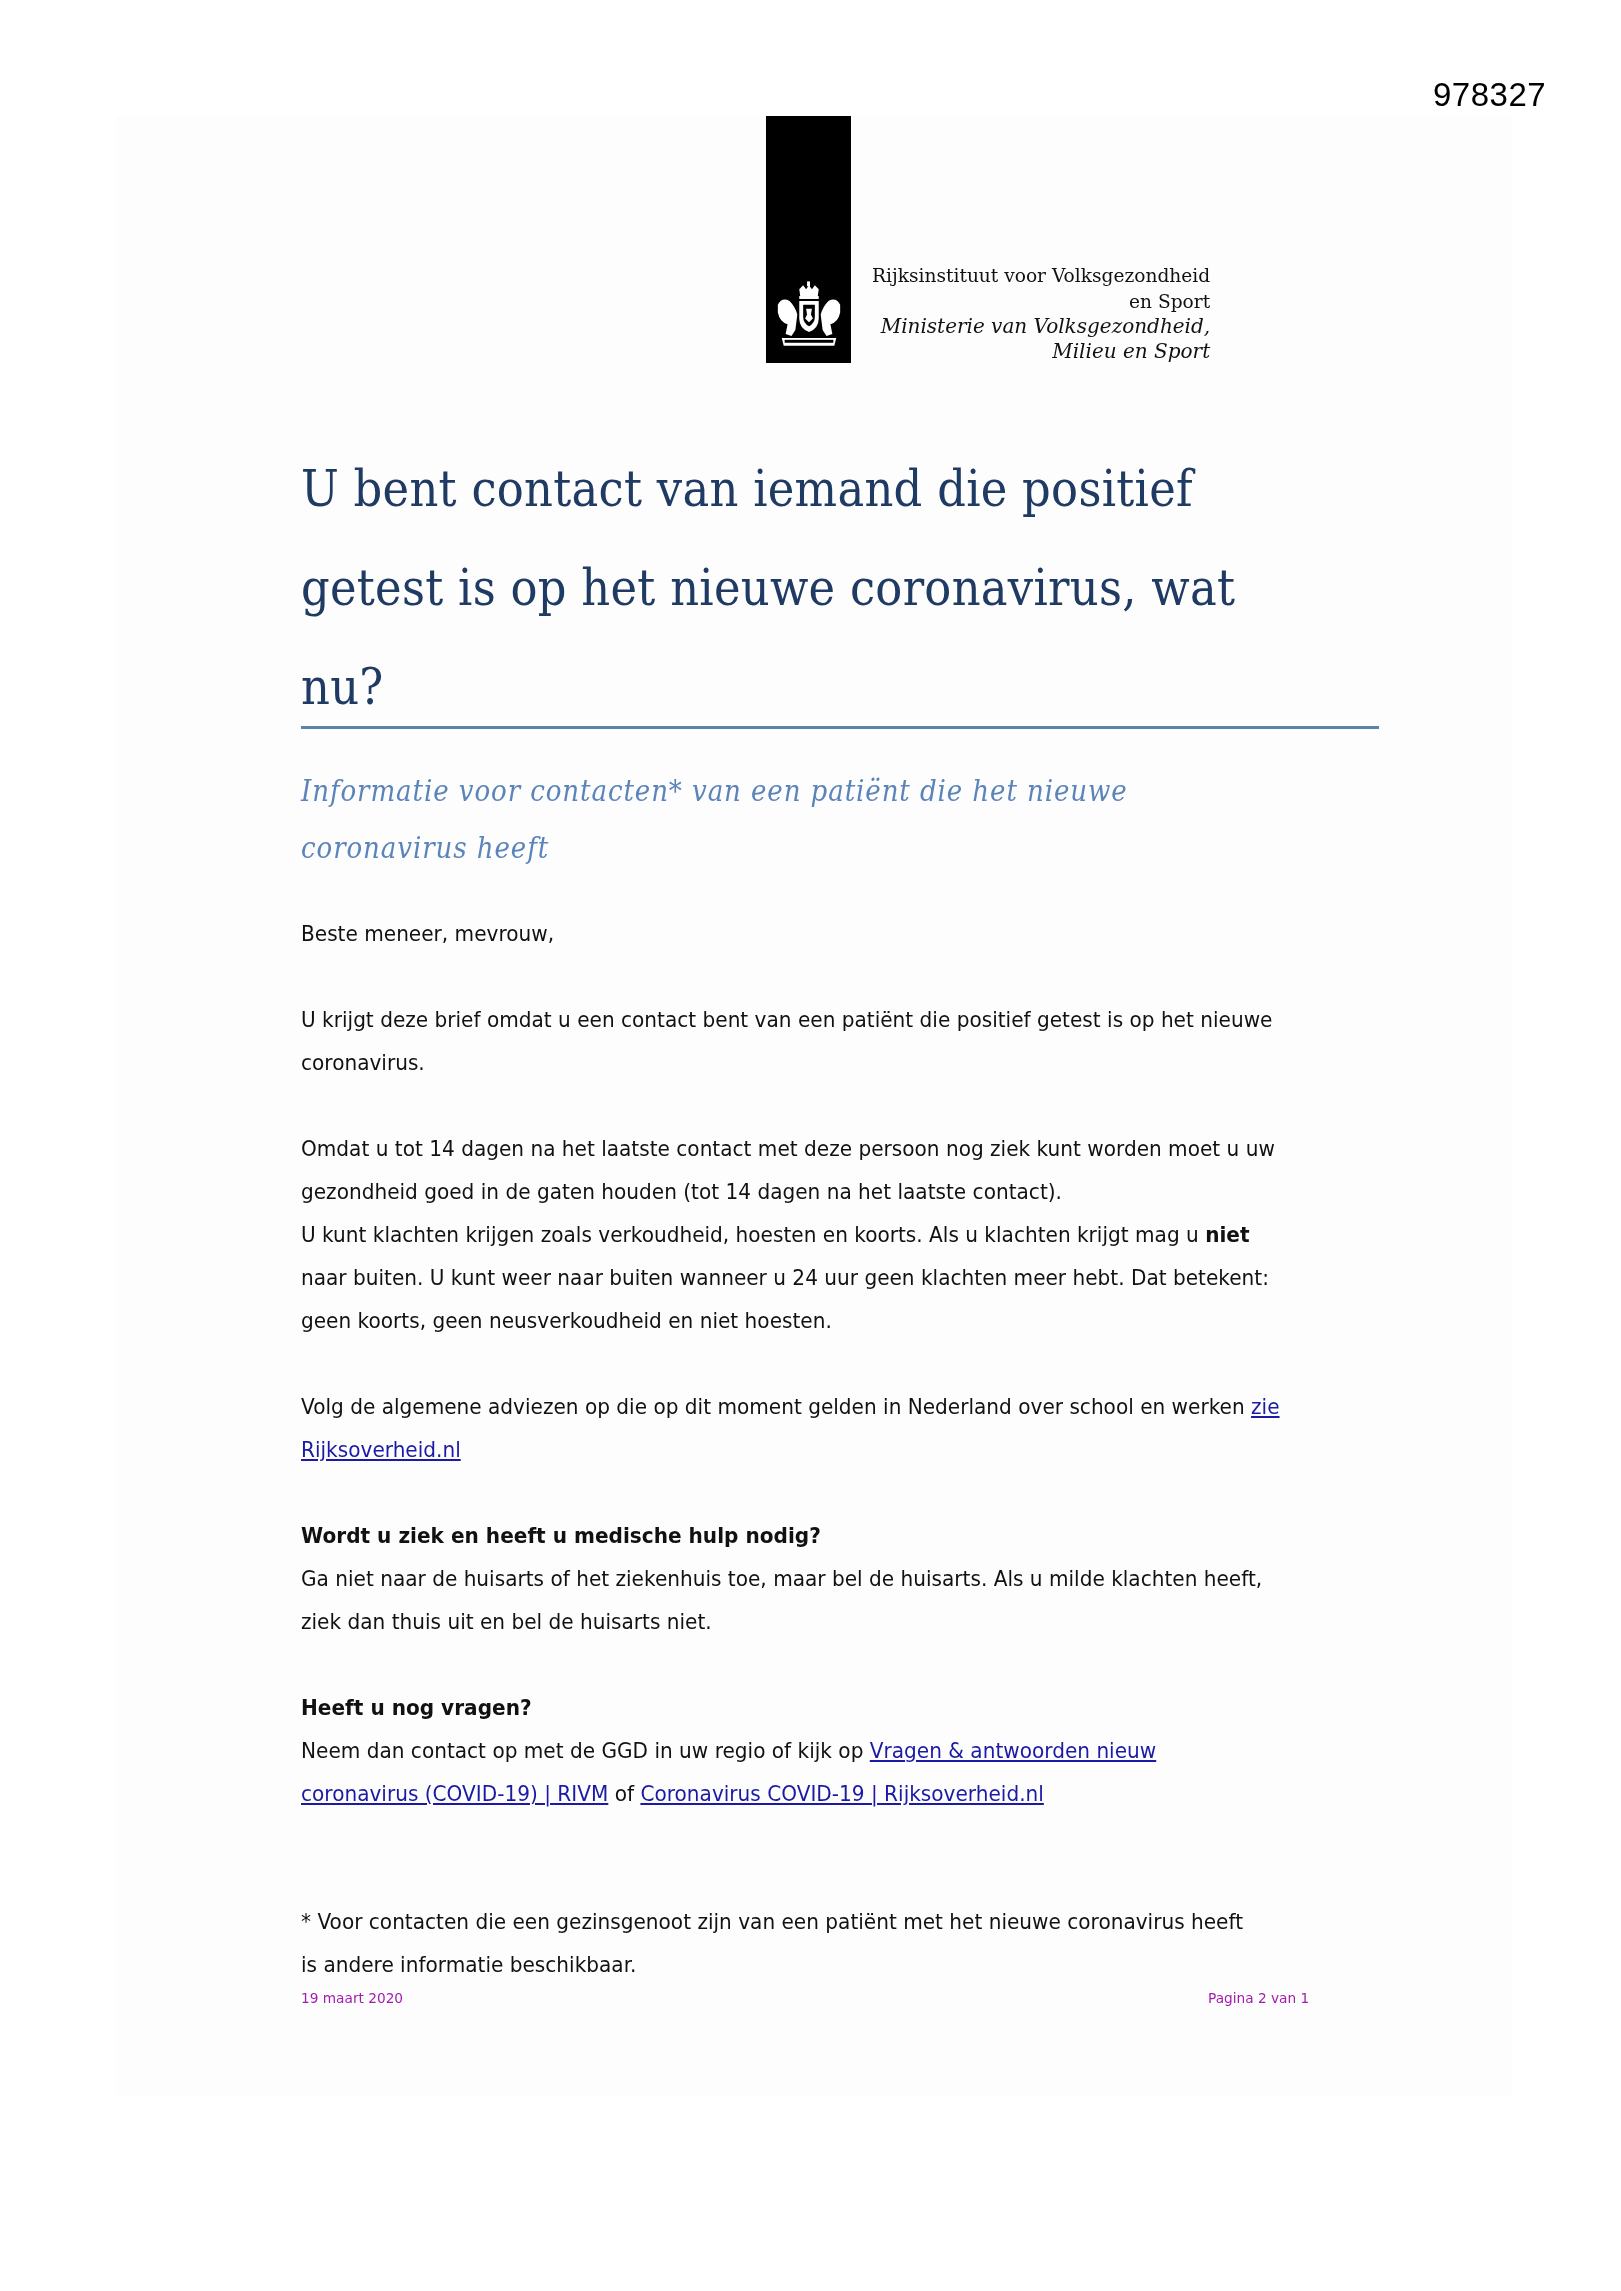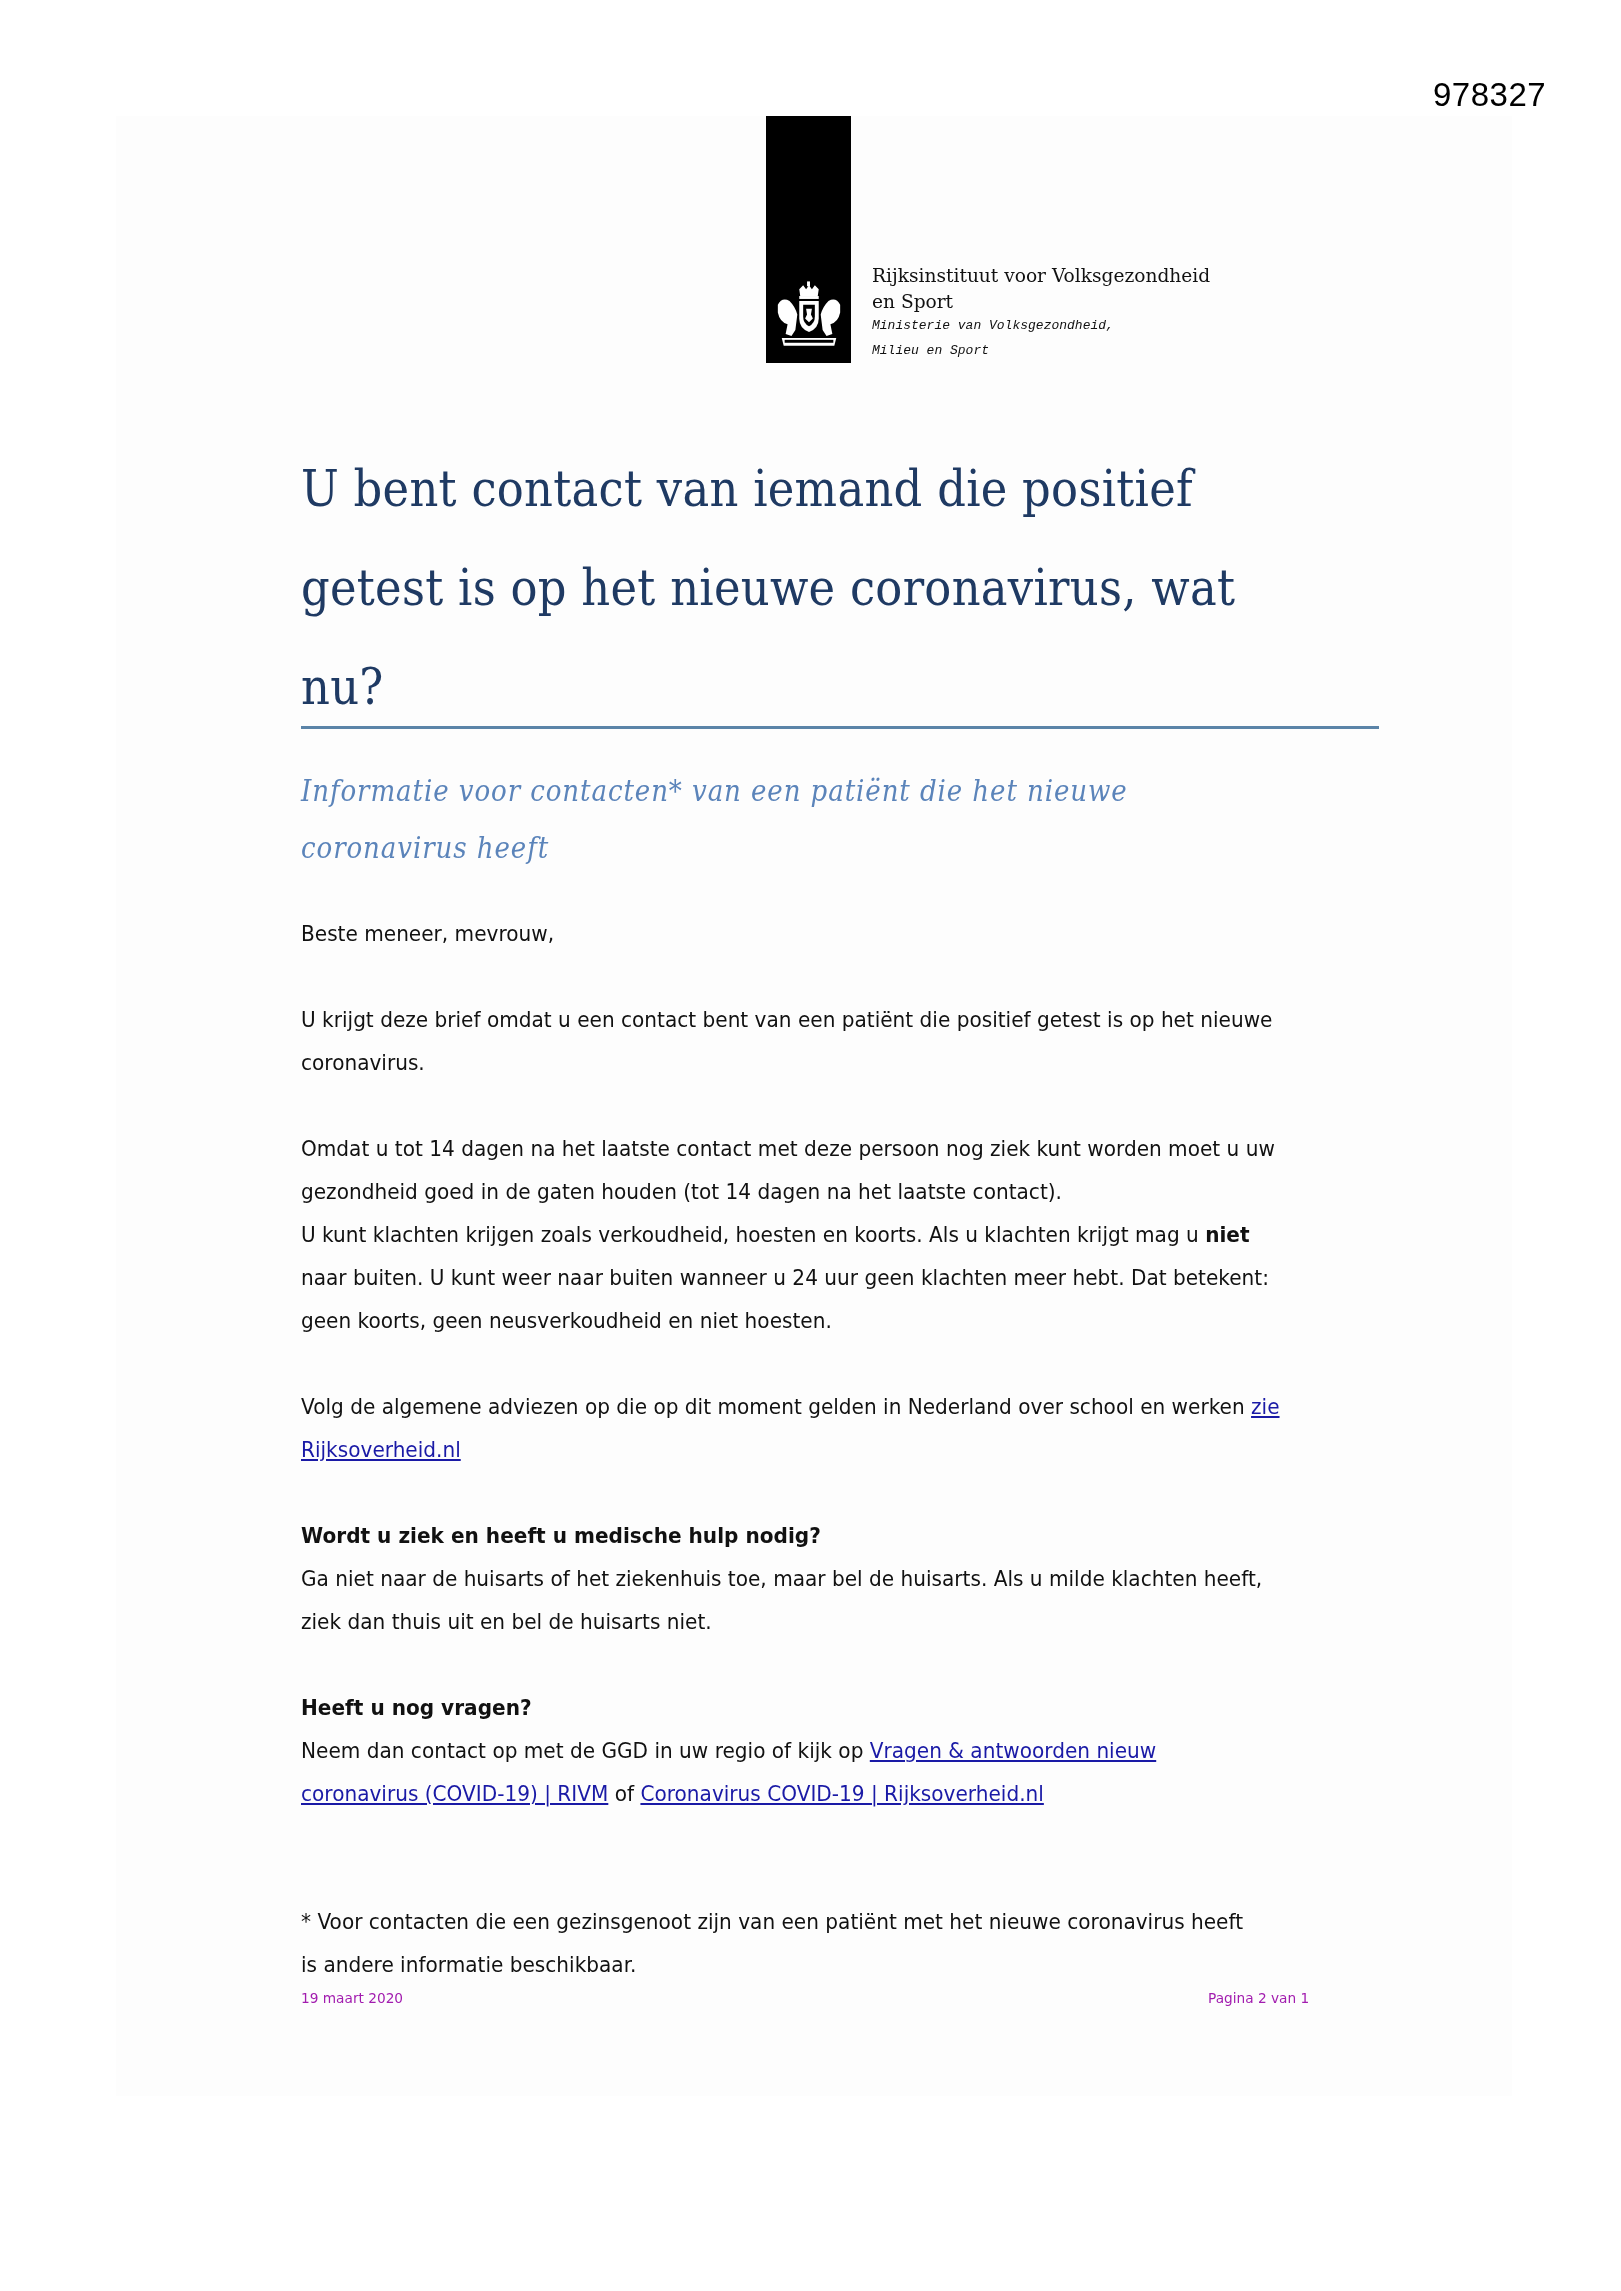--- a/index.html
+++ b/index.html
@@ -19,23 +19,23 @@
       background: #fdfdfd;
     }
     
     .logo-bar {
       position: absolute; left: 766px; top: 116px; width: 85px; height: 247px;
       background: #000;
     }
     .crest { position: absolute; left: 5.9px; top: 163px; width: 74px; height: 73px; }
     .logo-text {
       position: absolute; left: 872px; top: 263px;
-      font-family: "DejaVu Serif", serif; color: #111; font-size: 18.6px; line-height: 25.5px;
+      font-family: "DejaVu Serif", serif; color: #111; font-size: 18.6px; line-height: 25.5px; text-align: right;
     }
-    .logo-text .it { font-style: italic; font-size: 13px; line-height: 24.5px; font-family: Liberation Mono, monospace; }
+    .logo-text .it { font-style: italic; font-size: 20px; line-height: 24.5px; }
     
     .title {
       position: absolute; left: 301px; top: 439px; width: 1098px;
       font-family: "DejaVu Serif", serif; font-size: 51px; line-height: 99px;
       color: #1f3a63; transform: scaleX(0.88); transform-origin: left top;
       margin: 0; font-weight: normal; letter-spacing: 0.3px;
     }
     .title-rule {
       position: absolute; left: 301px; top: 726px; width: 1078px; height: 2.9px;
       background: #5b84a8;

